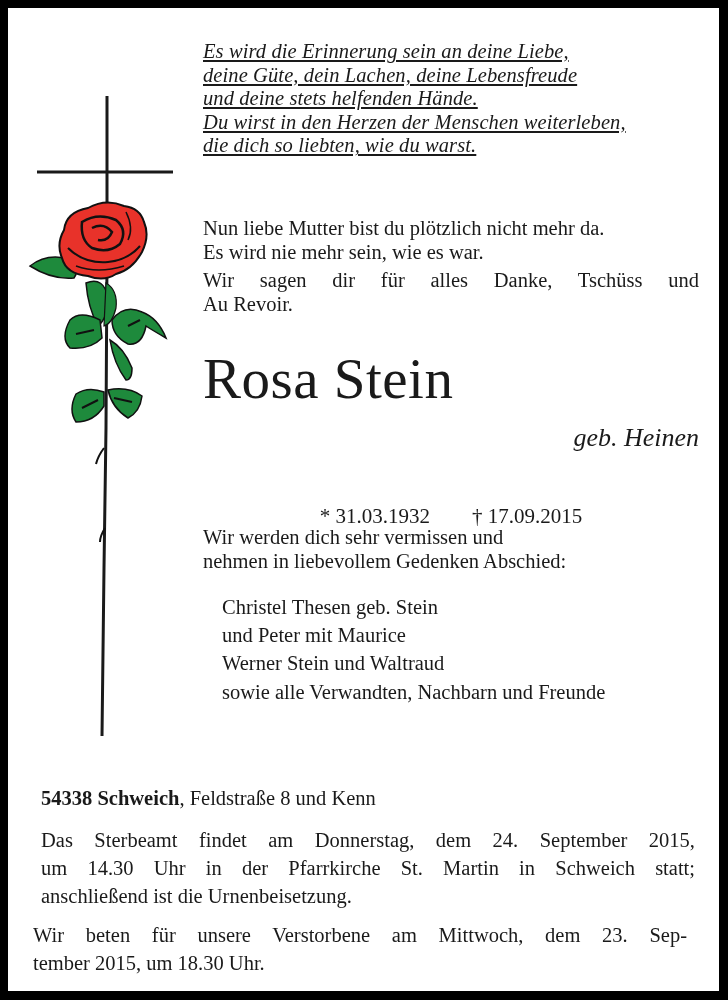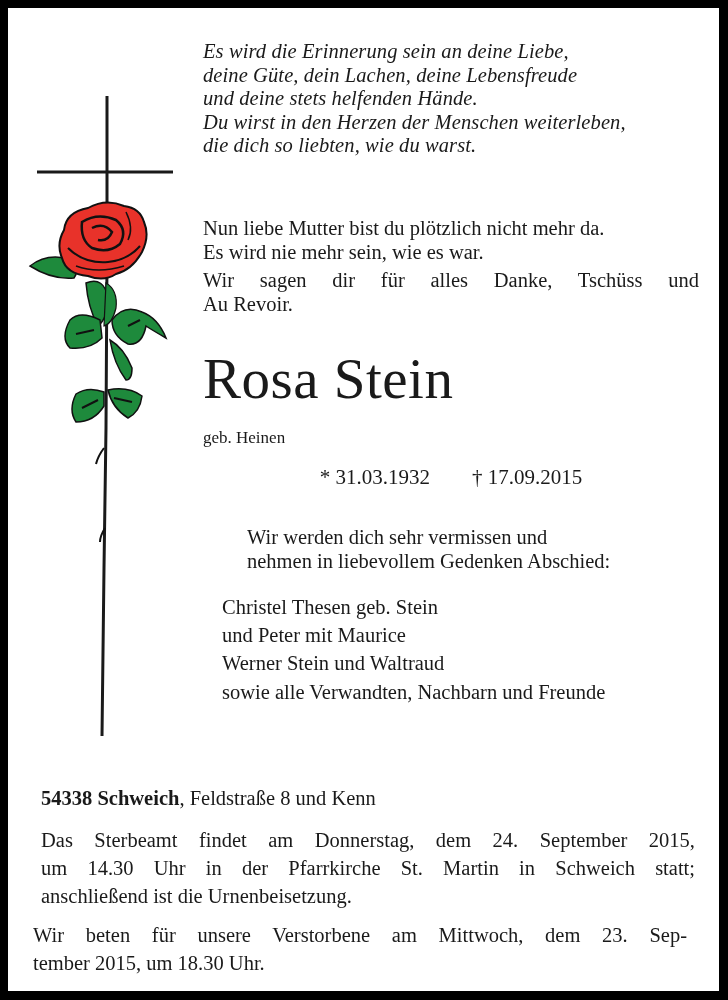--- a/index.html
+++ b/index.html
@@ -7,38 +7,38 @@
     .frame {
       position: absolute; left: 8px; top: 8px; width: 711px; height: 983px;
       background: #fff; overflow: hidden;
       font-family: "Liberation Serif", "DejaVu Serif", serif; color: #1a1a1a;
     }
     .illustration { position: absolute; left: 0; top: 0; width: 190px; height: 760px; }
     .poem {
       position: absolute; left: 195px; top: 32px; width: 520px;
       font-style: italic; font-size: 20.5px; line-height: 23.6px; letter-spacing: 0.1px;
     }
-    .poem div { white-space: nowrap; }
+    .poem div { white-space: nowrap; text-decoration: underline; }
     .msg {
       position: absolute; left: 195px; width: 496px;
       font-size: 20.5px; line-height: 24px;
     }
     .msg div { white-space: nowrap; }
     .msg1 { top: 208px; }
     .msg2 { top: 260px; }
     .msg2 .justify { text-align: justify; text-align-last: justify; white-space: normal; }
     .name {
       position: absolute; left: 195px; width: 496px; top: 336px; text-align: left;
       font-weight: normal; font-size: 57px; line-height: 70px; letter-spacing: 0.5px;
     }
-    .maiden { position: absolute; left: 195px; width: 496px; top: 418px; text-align: left; font-size: 17px; line-height: 24px; }
+    .maiden { position: absolute; left: 195px; width: 496px; top: 418px; text-align: right; font-size: 26px; line-height: 24px; font-style: italic; }
     .dates { position: absolute; left: 195px; width: 496px; top: 456px; text-align: center; font-size: 21px; line-height: 26px; white-space: pre; }
-    .dates span { display: inline-block; }
+    .dates span { display: inline-block; margin-top: 39px; }
     .dates .gap { width: 42px; }
-    .farewell { position: absolute; left: 195px; top: 517px; font-size: 20.5px; line-height: 24px; margin-left: 44px; }
+    .farewell { position: absolute; left: 195px; top: 517px; font-size: 20.5px; line-height: 24px; }
     .farewell div { white-space: nowrap; }
     .mourners { position: absolute; left: 195px; top: 585px; font-size: 20.5px; line-height: 28.2px; }
     .mourners div { white-space: nowrap; margin-left: 19px; }
     .address { position: absolute; left: 33px; top: 778px; font-size: 20.5px; line-height: 24px; white-space: nowrap; }
     .address b { font-weight: bold; }
     .service {
       position: absolute; left: 33px; width: 654px; top: 818px;
       font-size: 20.5px; line-height: 28px;
     }
     .service .j { text-align: justify; text-align-last: justify; }

